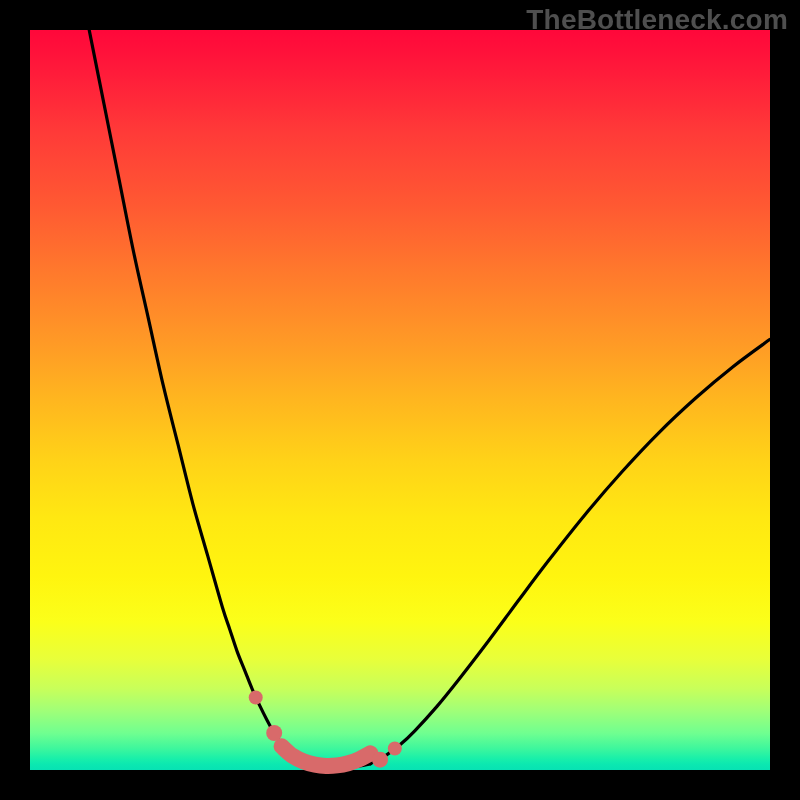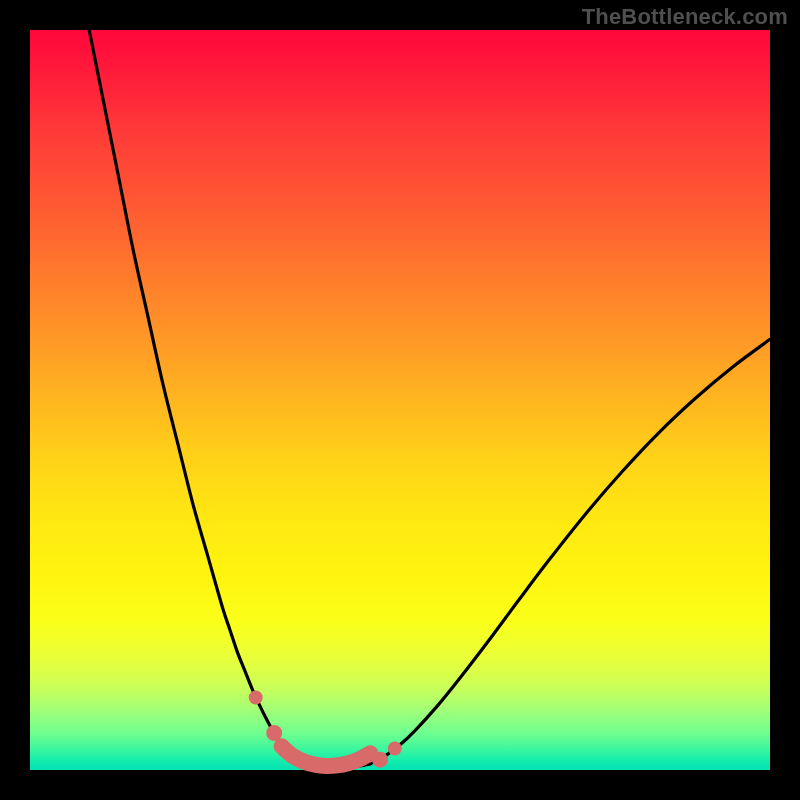--- a/index.html
+++ b/index.html
@@ -15,21 +15,21 @@
     position: relative;
     width: 800px;
     height: 800px;
     background: #000;
   }
   .watermark {
     position: absolute;
     top: 4px;
     right: 12px;
     color: #4f4f4f;
-    font-size: 22px;
+    font-size: 28px;
     font-weight: 600;
     letter-spacing: 0.2px;
     z-index: 10;
   }
   .plot {
     position: absolute;
     left: 30px;
     top: 30px;
     width: 740px;
     height: 740px;

